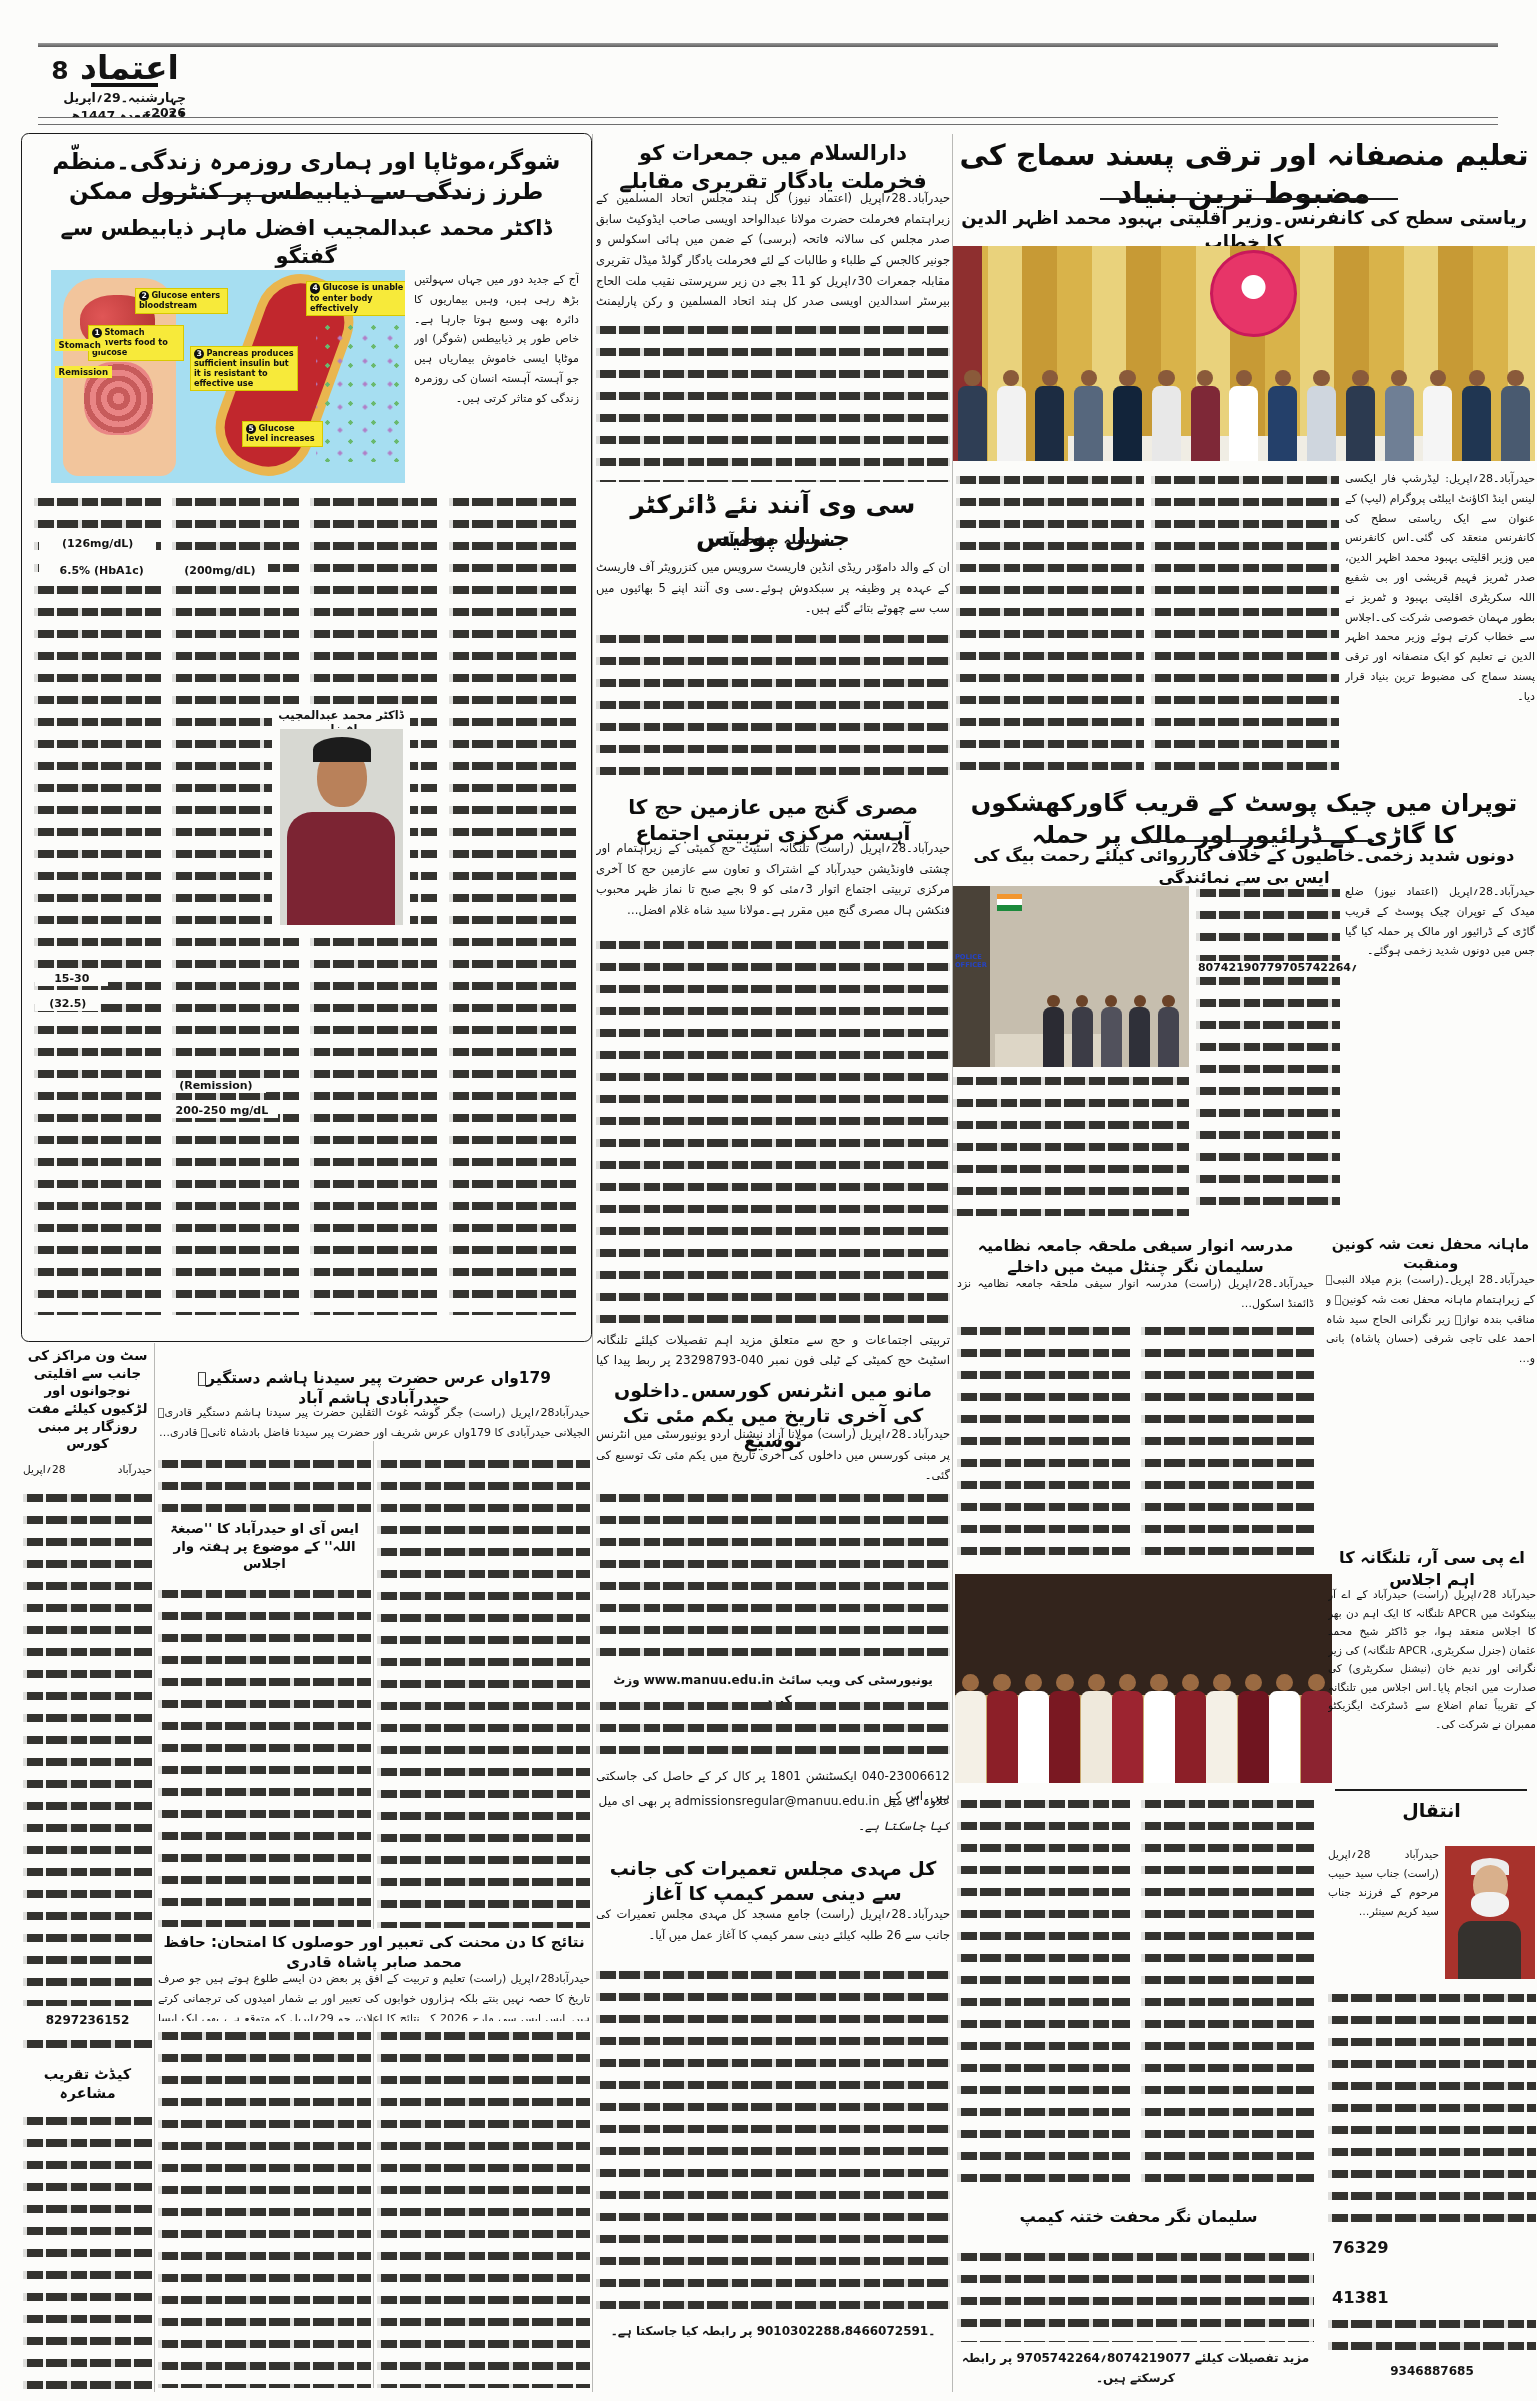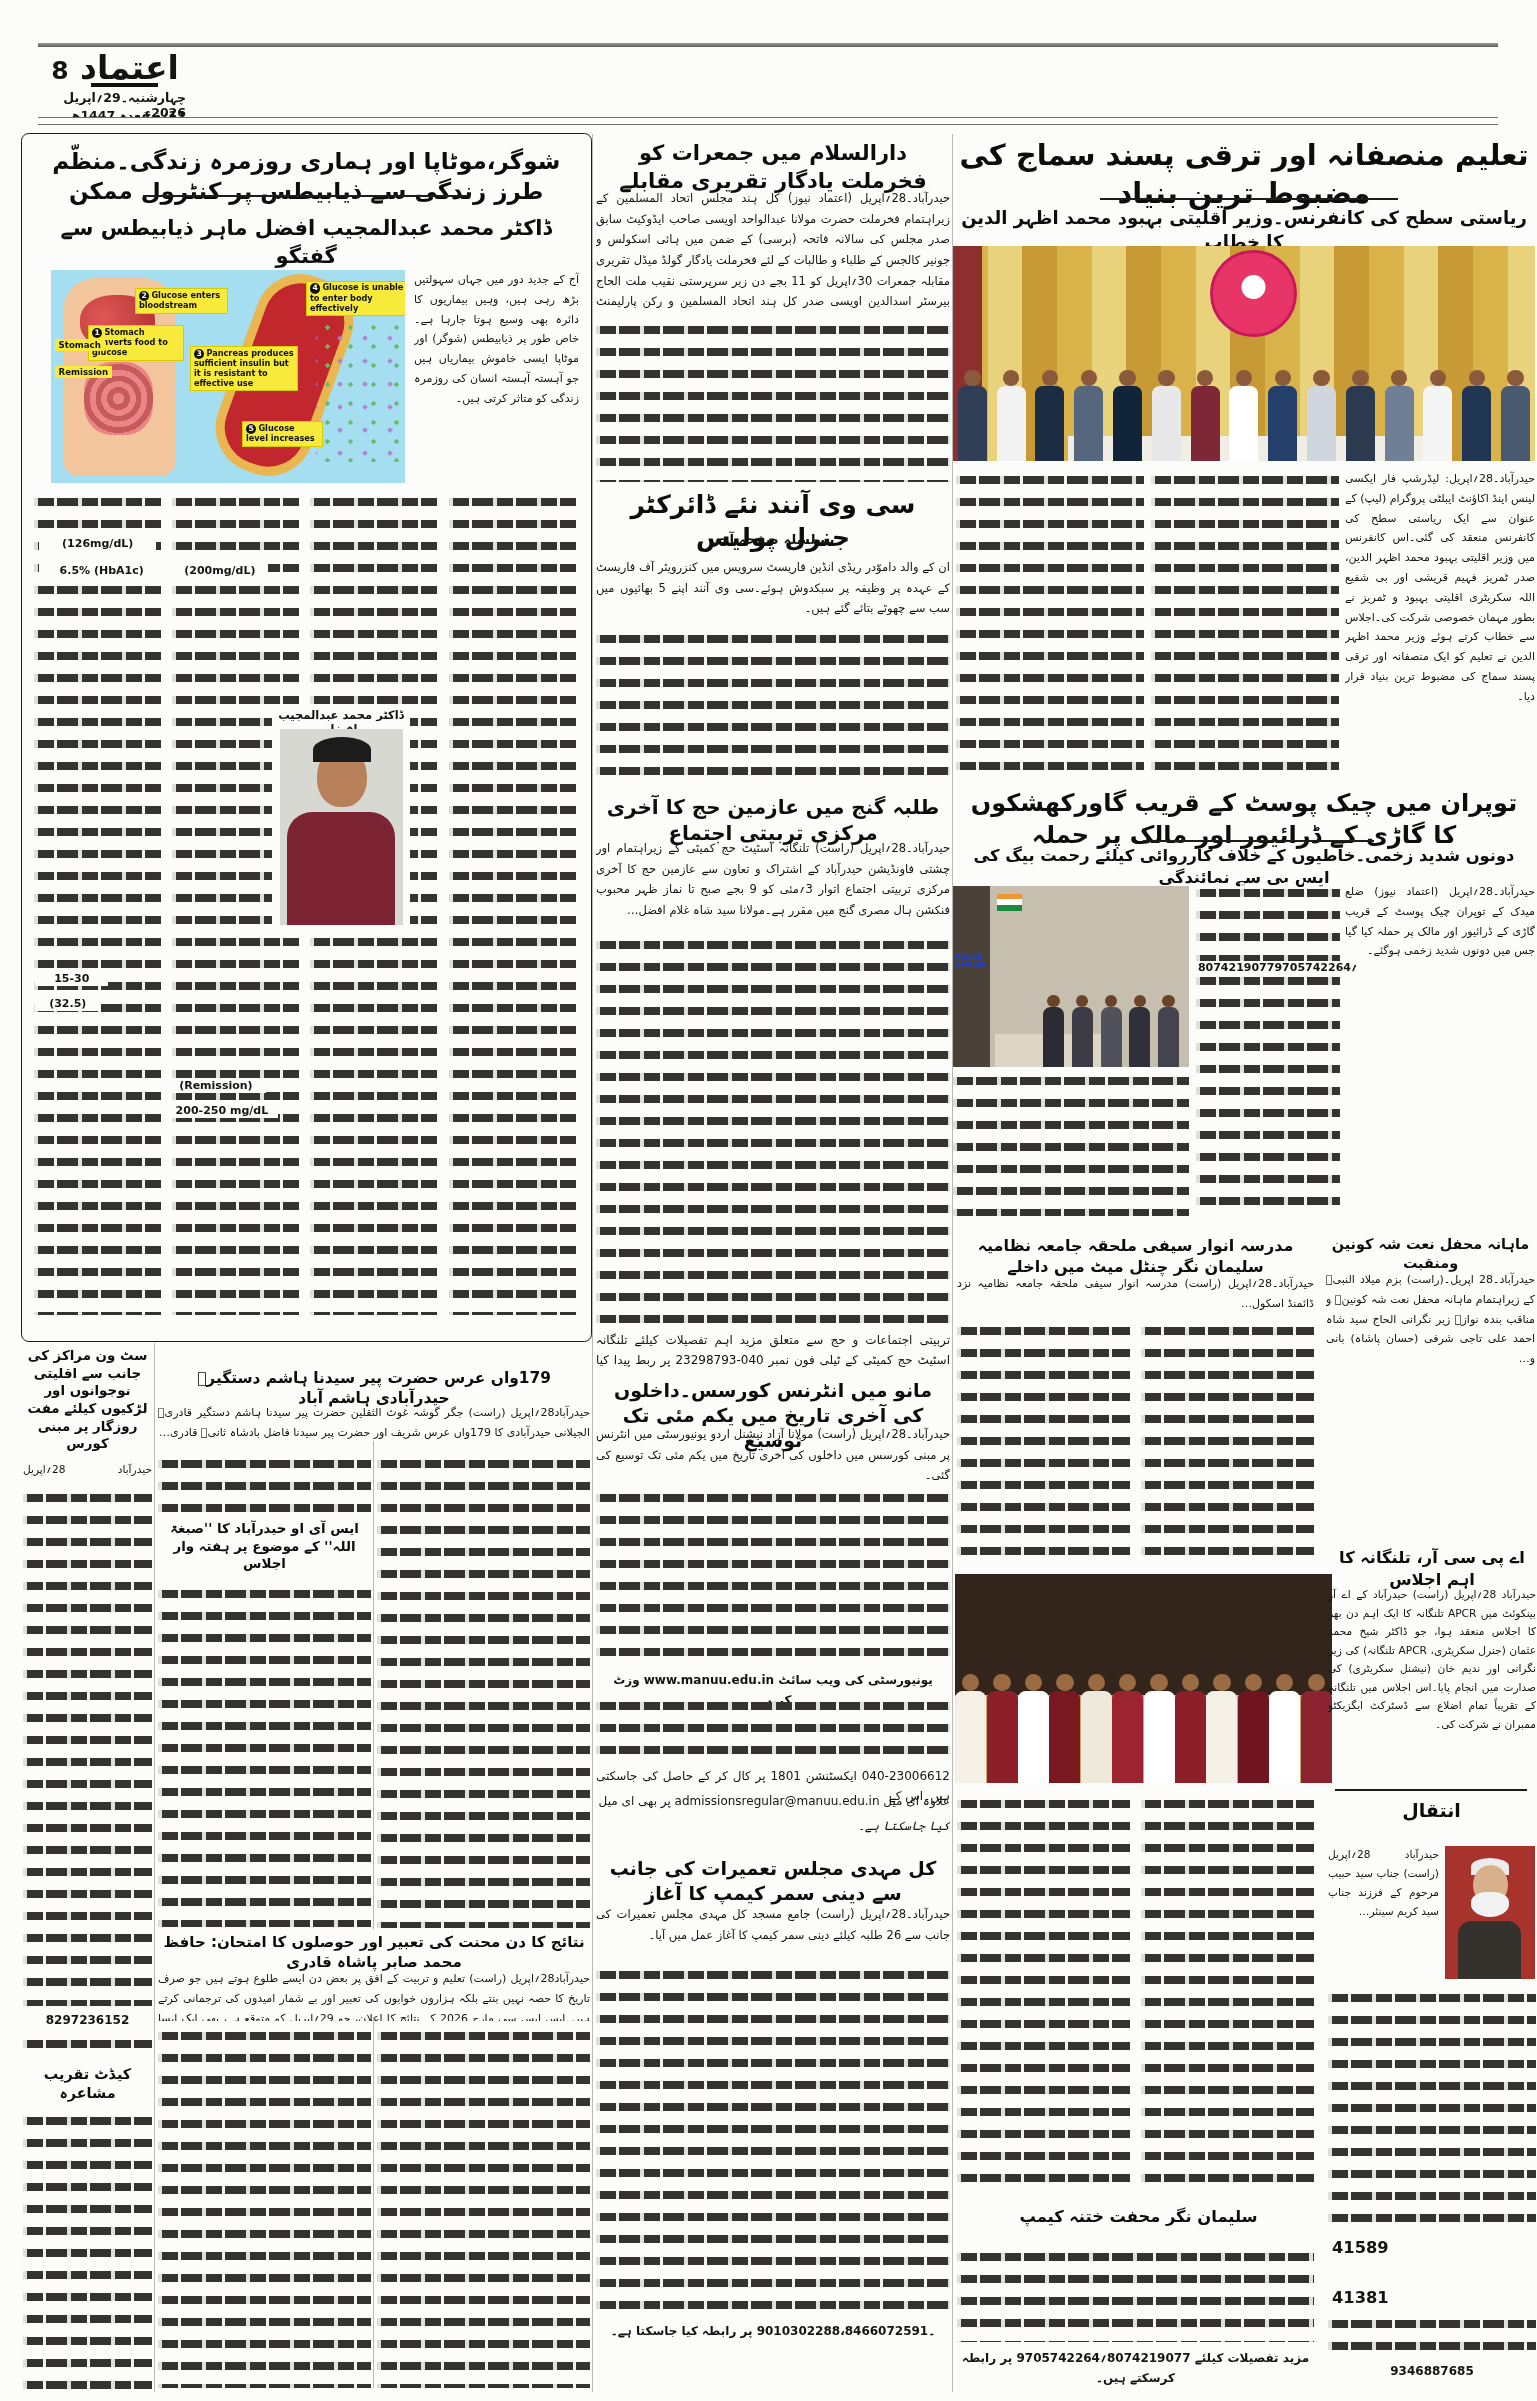--- a/index.html
+++ b/index.html
@@ -144,21 +144,21 @@
 
   <div class="abs urdu hl" style="left:596px;top:140px;width:354px;font-size:21px;">دارالسلام میں جمعرات کو فخرملت یادگار تقریری مقابلے</div>
   <div class="abs urdu lead" style="left:596px;top:188px;width:354px;height:127px;">حیدرآباد۔28؍اپریل (اعتماد نیوز) کل ہند مجلس اتحاد المسلمین کے زیراہتمام فخرملت حضرت مولانا عبدالواحد اویسی صاحب ایڈوکیٹ سابق صدر مجلس کی سالانہ فاتحہ (برسی) کے ضمن میں ہائی اسکولس و جونیر کالجس کے طلباء و طالبات کے لئے فخرملت یادگار گولڈ میڈل تقریری مقابلہ جمعرات 30؍اپریل کو 11 بجے دن زیر سرپرستی نقیب ملت الحاج بیرسٹر اسدالدین اویسی صدر کل ہند اتحاد المسلمین و رکن پارلیمنٹ حیدرآباد، مجلس کے صدر دفتر دارالسلام پر منعقد ہوگا، تقریری مقابلے کا عنوان ''فخر ملت بہ حیثیت خطیب'' طے کیا گیا ہے۔ مقابلے میں حصہ لینے کے خواہشمند طلباء و طالبات…</div>
   <div class="abs sim" style="left:596px;top:319px;width:354px;height:163px;"></div>
 
   <div class="abs urdu hl" style="left:596px;top:488px;width:354px;font-size:25px;">سی وی آنند نئے ڈائرکٹر جنرل پولیس</div>
   <div class="abs urdu kicker" style="left:596px;top:532px;width:354px;font-size:13.4px;">بسلسلہ صفحہ آخر</div>
   <div class="abs urdu lead" style="left:596px;top:557px;width:354px;height:67px;">ان کے والد داموّدر ریڈی انڈین فاریسٹ سرویس میں کنزرویٹر آف فاریسٹ کے عہدہ پر وظیفہ پر سبکدوش ہوئے۔سی وی آنند اپنے 5 بھائیوں میں سب سے چھوٹے بتائے گئے ہیں۔</div>
   <div class="abs sim" style="left:596px;top:628px;width:354px;height:154px;"></div>
 
-  <div class="abs urdu hl" style="left:596px;top:794px;width:354px;font-size:20px;">طلبہ گنج میں عازمین حج کا آخری مرکزی تربیتی اجتماع</div>
+  <div class="abs urdu hl" style="left:596px;top:794px;width:354px;font-size:20px;">مصری گنج میں عازمین حج کا آہستہ مرکزی تربیتی اجتماع</div>
   <div class="abs urdu lead" style="left:596px;top:838px;width:354px;height:92px;">حیدرآباد۔28؍اپریل (راست) تلنگانہ اسٹیٹ حج کمیٹی کے زیراہتمام اور چشتی فاونڈیشن حیدرآباد کے اشتراک و تعاون سے عازمین حج کا آخری مرکزی تربیتی اجتماع اتوار 3؍مئی کو 9 بجے صبح تا نماز ظہر محبوب فنکشن ہال مصری گنج میں مقرر ہے۔مولانا سید شاہ غلام افضل…</div>
   <div class="abs sim" style="left:596px;top:934px;width:354px;height:392px;"></div>
   <div class="abs urdu tline" style="left:596px;top:1330px;width:354px;font-weight:normal;text-align:justify;height:42px;">تربیتی اجتماعات و حج سے متعلق مزید اہم تفصیلات کیلئے تلنگانہ اسٹیٹ حج کمیٹی کے ٹیلی فون نمبر 040-23298793 پر ربط پیدا کیا جاسکتا ہے۔</div>
 
   <div class="abs urdu hl" style="left:596px;top:1378px;width:354px;font-size:19px;">مانو میں انٹرنس کورسس۔داخلوں کی آخری تاریخ میں یکم مئی تک توسیع</div>
   <div class="abs urdu lead" style="left:596px;top:1424px;width:354px;height:60px;">حیدرآباد۔28؍اپریل (راست) مولانا آزاد نیشنل اردو یونیورسٹی میں انٹرنس پر مبنی کورسس میں داخلوں کی آخری تاریخ میں یکم مئی تک توسیع کی گئی۔</div>
   <div class="abs sim" style="left:596px;top:1487px;width:354px;height:179px;"></div>
   <div class="abs urdu tline bold" style="left:596px;top:1670px;width:354px;">یونیورسٹی کی ویب سائٹ www.manuu.edu.in وزٹ کریں۔</div>
   <div class="abs sim" style="left:596px;top:1695px;width:354px;height:67px;"></div>
   <div class="abs urdu tline" style="left:596px;top:1766px;width:354px;text-align:justify;">040-23006612 ایکسٹنشن 1801 پر کال کر کے حاصل کی جاسکتی ہیں۔اس کے</div>
@@ -363,21 +363,21 @@
   <div class="abs hrule" style="left:1335px;top:1789px;width:192px;"></div>
   <div class="abs urdu hl" style="left:1374px;top:1798px;width:115px;font-size:19px;">انتقال</div>
   <div class="abs urdu lead" style="left:1328px;top:1845px;width:111px;height:136px;font-size:10.6px;">حیدرآباد 28؍اپریل (راست) جناب سید حبیب مرحوم کے فرزند جناب سید کریم سینئر…</div>
   <div class="photo" style="left:1445px;top:1846px;width:90px;height:133px;background:#a8322c;">
     <div class="portrait-cap" style="left:26px;top:11.5px;width:38px;height:17.3px;"></div>
     <div class="portrait-head" style="left:28px;top:19px;width:35px;height:40px;"></div>
     <div class="portrait-beard" style="left:26px;top:46px;width:38px;height:25px;"></div>
     <div class="portrait-body" style="left:13.4px;top:75px;width:63px;height:58px;"></div>
   </div>
   <div class="abs sim" style="left:1328px;top:1987px;width:208px;height:244px;"></div>
-  <div class="bignum" style="left:1332px;top:2238px;width:77px;">41589</div>
+  <div class="bignum" style="left:1332px;top:2238px;width:77px;">76329</div>
   <div class="bignum" style="left:1332px;top:2288px;width:77px;">41381</div>
   <div class="abs sim" style="left:1328px;top:2313px;width:208px;height:42px;"></div>
   <div class="abs tline bold" style="left:1328px;top:2361px;width:208px;direction:ltr;">9346887685</div>
 
   <div class="abs vrule" style="left:154px;top:1343px;height:1049px;"></div>
   <div class="abs vrule" style="left:373px;top:1441px;height:488px;"></div>
   <div class="abs vrule" style="left:373px;top:2017px;height:371px;"></div>
 
   <div class="abs urdu hl" style="left:23px;top:1347px;width:129px;font-size:13.4px;">سٹ ون مراکز کی جانب سے اقلیتی نوجوانوں اور لڑکیوں کیلئے مفت روزگار پر مبنی کورس</div>
   <div class="abs urdu lead" style="left:23px;top:1460px;width:129px;height:23px;font-size:10.6px;">حیدرآباد 28؍اپریل (راست)…</div>

